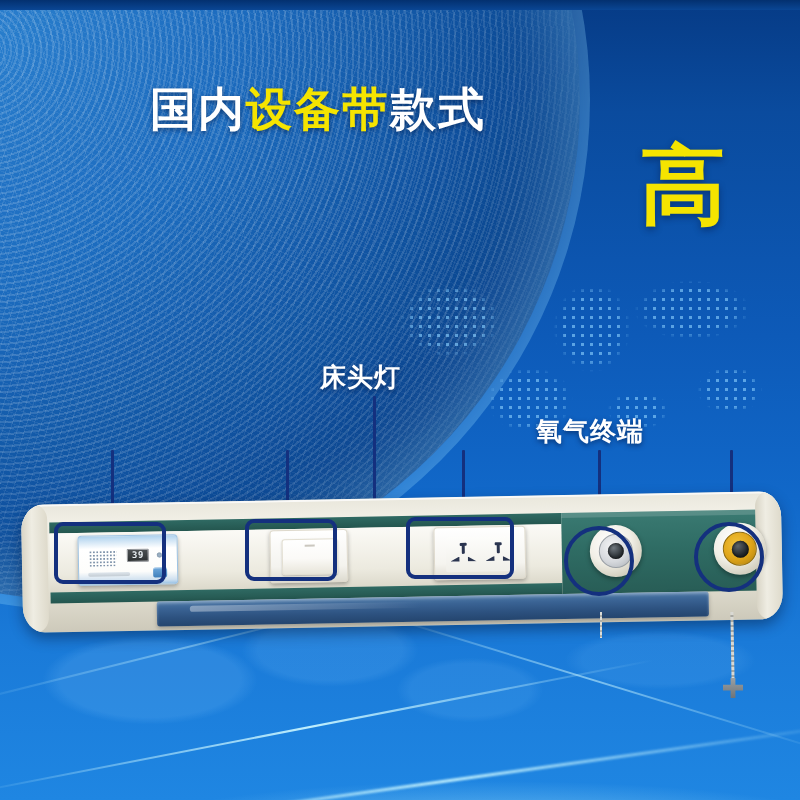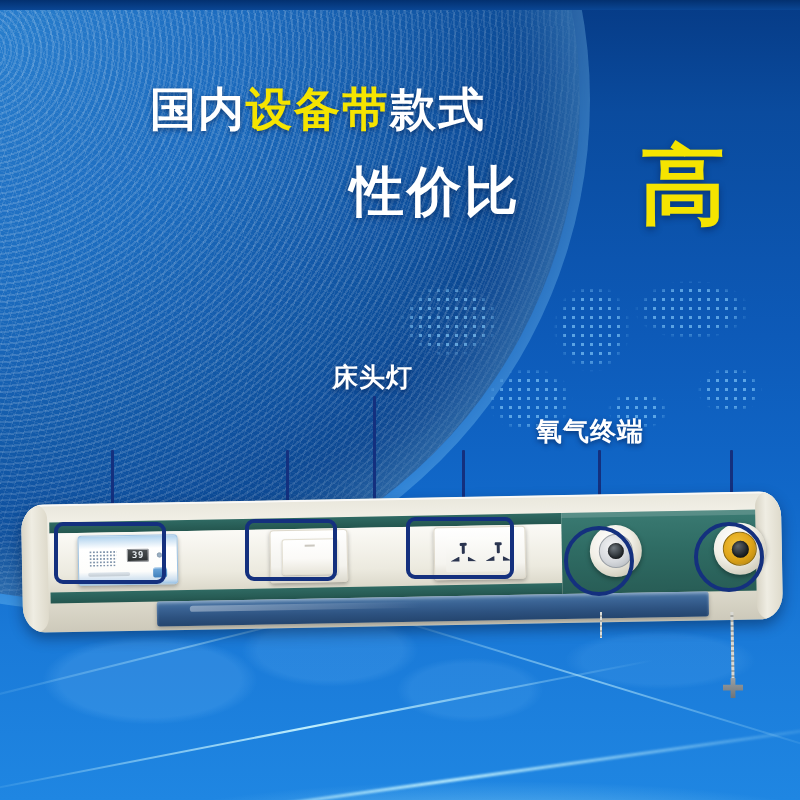--- a/index.html
+++ b/index.html
@@ -342,25 +342,24 @@
   <div class="streaks">
     <div class="streak s1"></div>
     <div class="streak s2"></div>
     <div class="streak s3"></div>
     <div class="streak s4"></div>
     <div class="glowband"></div>
   </div>
 
   <div class="headline">
     <div class="hl-line1"><span class="hl-w">国内</span><span class="hl-y">设备带</span><span class="hl-w">款式</span></div>
-    <div class="hl-line2">性价比</div>
     <div class="hl-big">高</div>
   </div>
 
-  <div class="label" style="left:332px;top:360px;">床头灯</div>
+  <div class="label" style="left:320px;top:360px;">床头灯</div>
   <div class="label" style="left:536px;top:414px;">氧气终端</div>
 
   <div class="leader" style="left:111px; top:450px; height:68px;"></div>
   <div class="leader" style="left:286px; top:450px; height:68px;"></div>
   <div class="leader" style="left:373px; top:396px; height:208px;"></div>
   <div class="leader" style="left:462px; top:450px; height:70px;"></div>
   <div class="leader" style="left:598px; top:450px; height:78px;"></div>
   <div class="leader" style="left:730px; top:450px; height:76px;"></div>
 
   <div class="panel">

